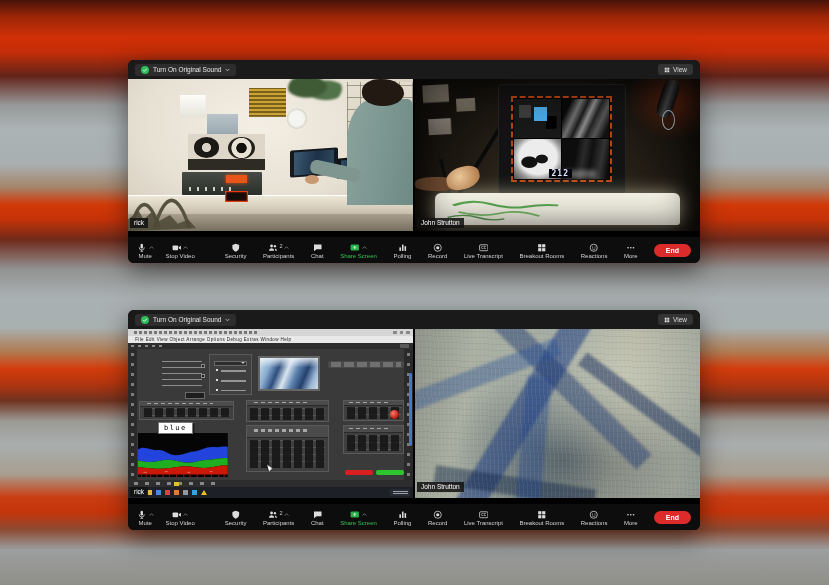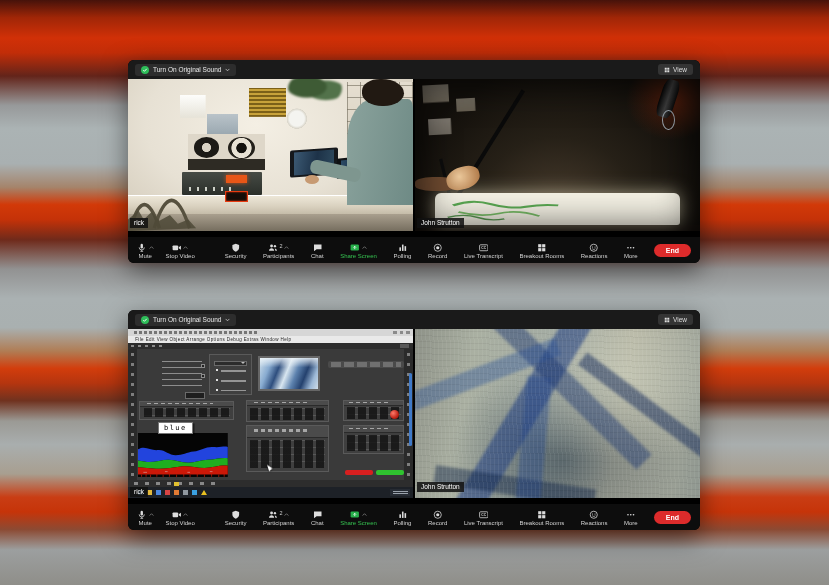--- a/index.html
+++ b/index.html
@@ -316,20 +316,30 @@
     </div>
 
     <div class="video">
       <div class="scene-fill jb-bg"></div>
       <div class="jb-redglow"></div>
       <div class="jb-papers"></div>
       <svg class="scene-fill" viewBox="0 0 100 60" preserveAspectRatio="none">
         <path d="M5 57 L38 4" stroke="#0a0a0a" stroke-width="1.4" fill="none"></path>
         <path d="M16 57 L9 28" stroke="#0c0c0c" stroke-width="1.1" fill="none"></path>
       </svg>
+      <div class="jb-crt">
+        <div class="crt-screen">
+          <div class="q1"></div>
+          <div class="q2"></div>
+          <div class="q3"></div>
+          <div class="q4"></div>
+          <span class="crt-counter">212</span>
+          <i class="crt-smear"></i>
+        </div>
+      </div>
       <div class="jb-table"></div>
       <div class="jb-lightbox">
         <svg style="position:absolute;left:4%;top:8%;width:55%;height:84%;" viewBox="0 0 100 40" preserveAspectRatio="none">
           <path d="M6 14 q14 -10 28 -2 t26 4 t24 -2" fill="none" stroke="#3f9c38" stroke-width="3" opacity=".85"></path>
           <path d="M10 24 q16 8 30 2 t30 4" fill="none" stroke="#57ad46" stroke-width="2.4" opacity=".8"></path>
           <path d="M2 32 q12 -6 22 0 t20 2" fill="none" stroke="#2f7e2c" stroke-width="2" opacity=".8"></path>
         </svg>
       </div>
       <div class="jb-hand">
         <i class="forearm"></i>

